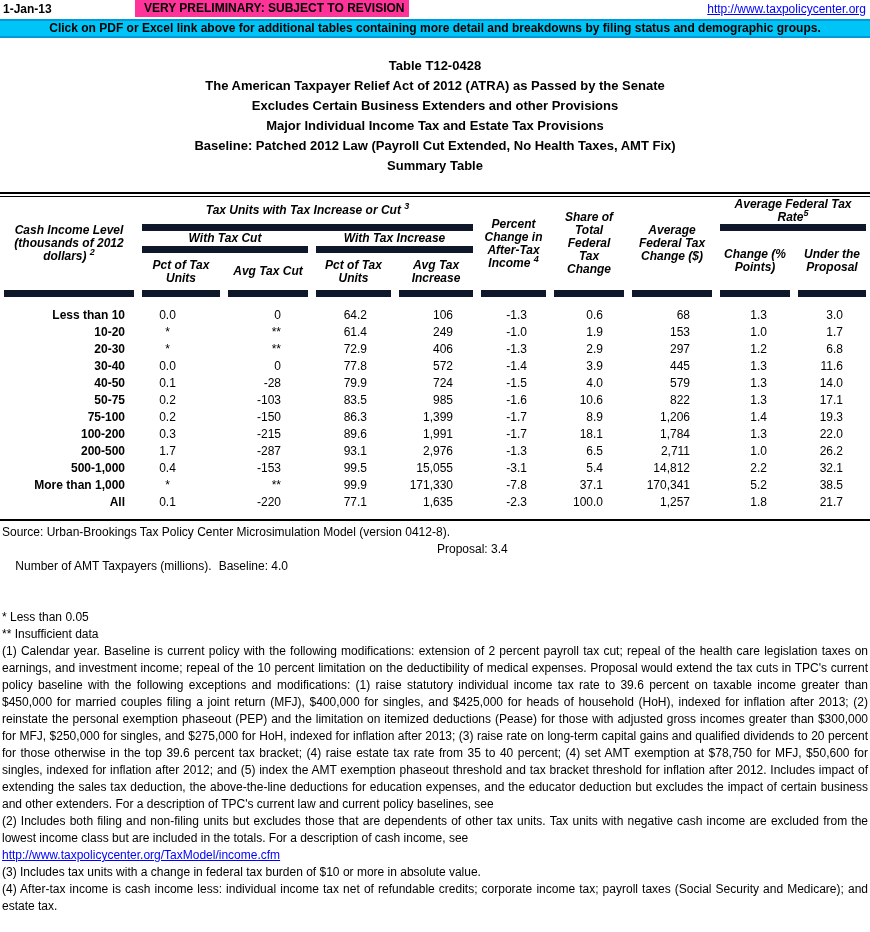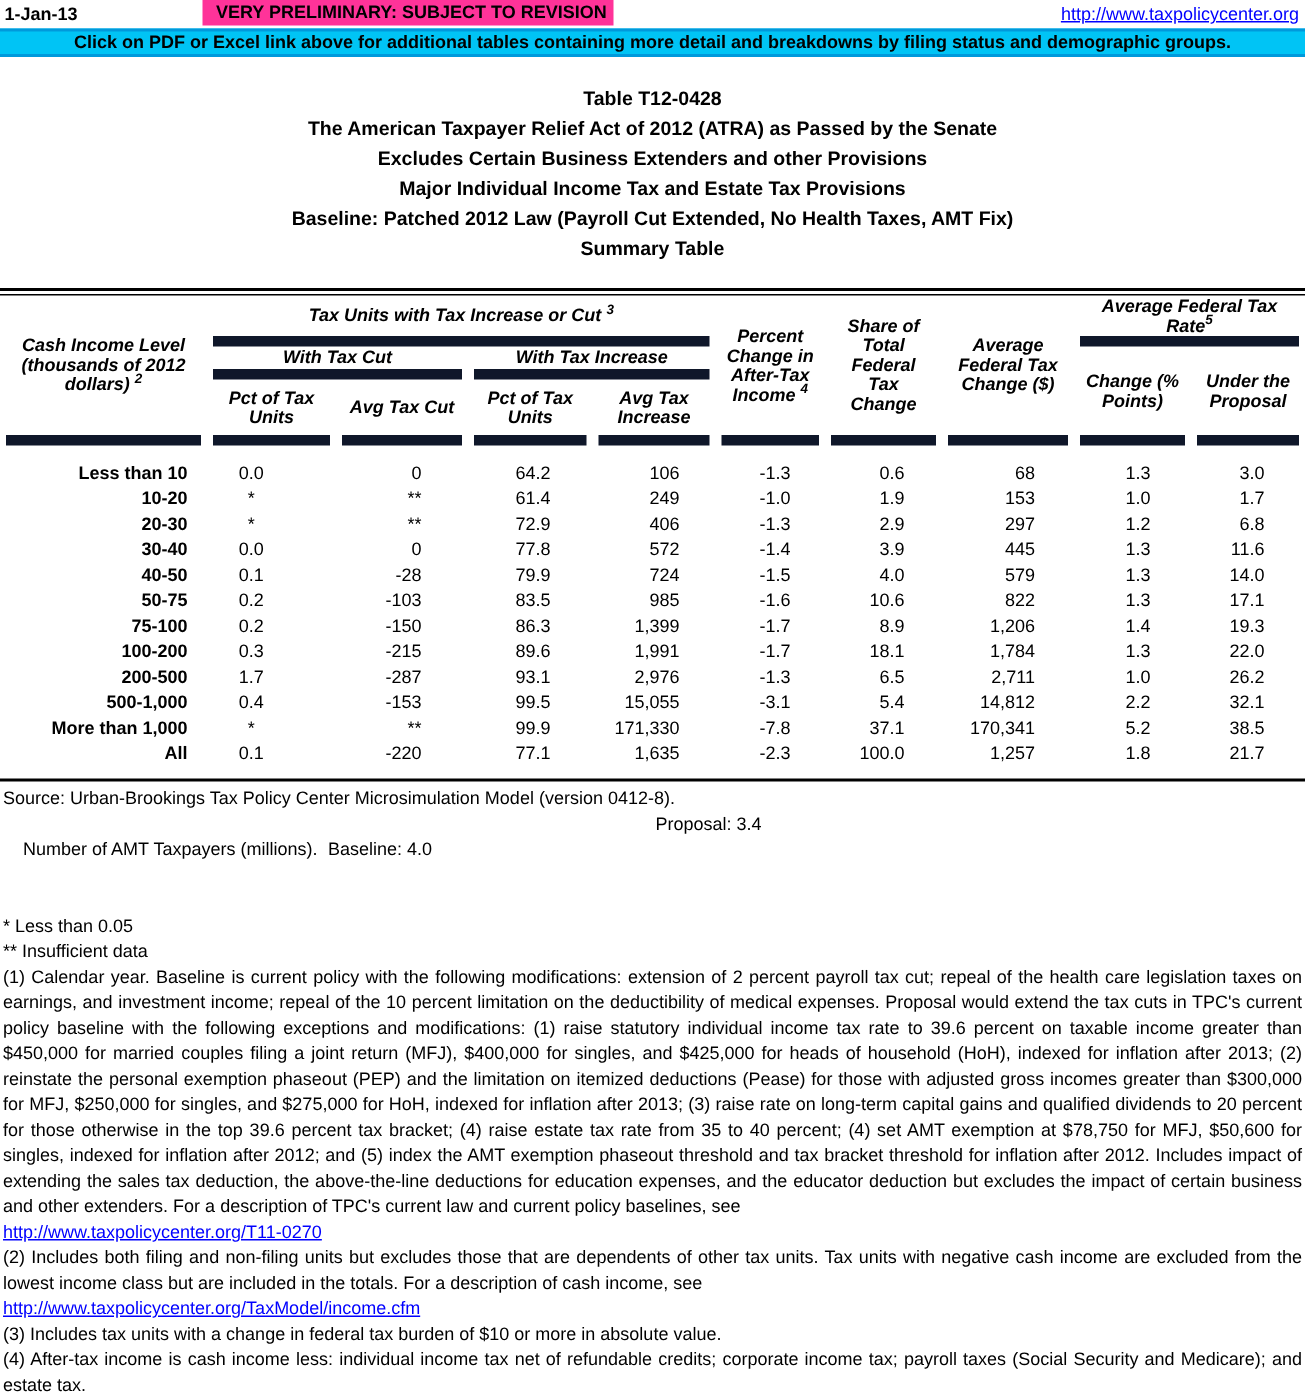--- a/index.html
+++ b/index.html
@@ -348,19 +348,18 @@
 
 <div class="notes">
   <div class="line">Source: Urban-Brookings Tax Policy Center Microsimulation Model (version 0412-8).</div>
   <div class="line amt-line">
     <span>Number of AMT Taxpayers (millions).</span><span class="amt-baseline">Baseline: 4.0</span>
     <span class="amt-proposal">Proposal: 3.4</span>
   </div>
   <div class="line">* Less than 0.05</div>
   <div class="line">** Insufficient data</div>
   <div class="para">(1) Calendar year. Baseline is current policy with the following modifications: extension of 2 percent payroll tax cut; repeal of the health care legislation taxes on earnings, and investment income; repeal of the 10 percent limitation on the deductibility of medical expenses. Proposal would extend the tax cuts in TPC's current policy baseline with the following exceptions and modifications: (1) raise statutory individual income tax rate to 39.6 percent on taxable income greater than $450,000 for married couples filing a joint return (MFJ), $400,000 for singles, and $425,000 for heads of household (HoH), indexed for inflation after 2013; (2) reinstate the personal exemption phaseout (PEP) and the limitation on itemized deductions (Pease) for those with adjusted gross incomes greater than $300,000 for MFJ, $250,000 for singles, and $275,000 for HoH, indexed for inflation after 2013; (3) raise rate on long-term capital gains and qualified dividends to 20 percent for those otherwise in the top 39.6 percent tax bracket; (4) raise estate tax rate from 35 to 40 percent; (4) set AMT exemption at $78,750 for MFJ, $50,600 for singles, indexed for inflation after 2012; and (5) index the AMT exemption phaseout threshold and tax bracket threshold for inflation after 2012. Includes impact of extending the sales tax deduction, the above-the-line deductions for education expenses, and the educator deduction but excludes the impact of certain business and other extenders. For a description of TPC's current law and current policy baselines, see</div>
-  <a class="note-link" href="#">http://www.taxpolicycenter.org/T11-0270</a>
   <div class="para">(2) Includes both filing and non-filing units but excludes those that are dependents of other tax units. Tax units with negative cash income are excluded from the lowest income class but are included in the totals. For a description of cash income, see</div>
   <a class="note-link" href="#">http://www.taxpolicycenter.org/TaxModel/income.cfm</a>
   <div class="para">(3) Includes tax units with a change in federal tax burden of $10 or more in absolute value.</div>
   <div class="para">(4) After-tax income is cash income less: individual income tax net of refundable credits; corporate income tax; payroll taxes (Social Security and Medicare); and estate tax.</div>
 
 </div>
 
 </body></html>

